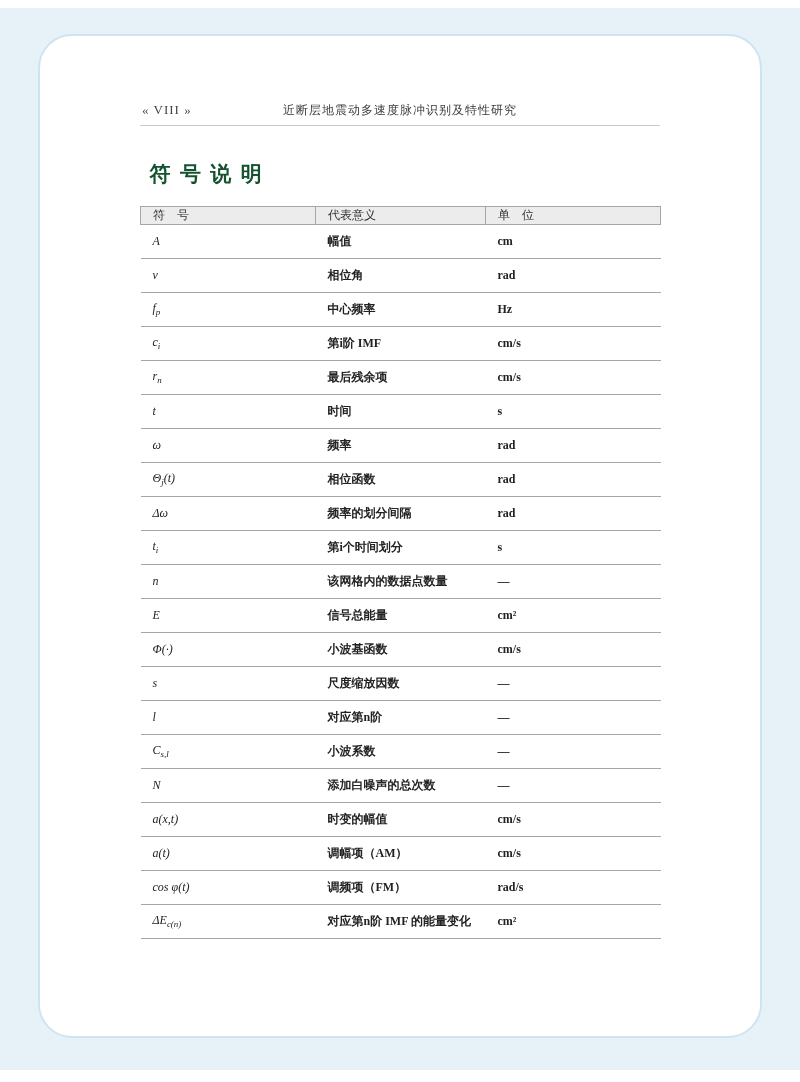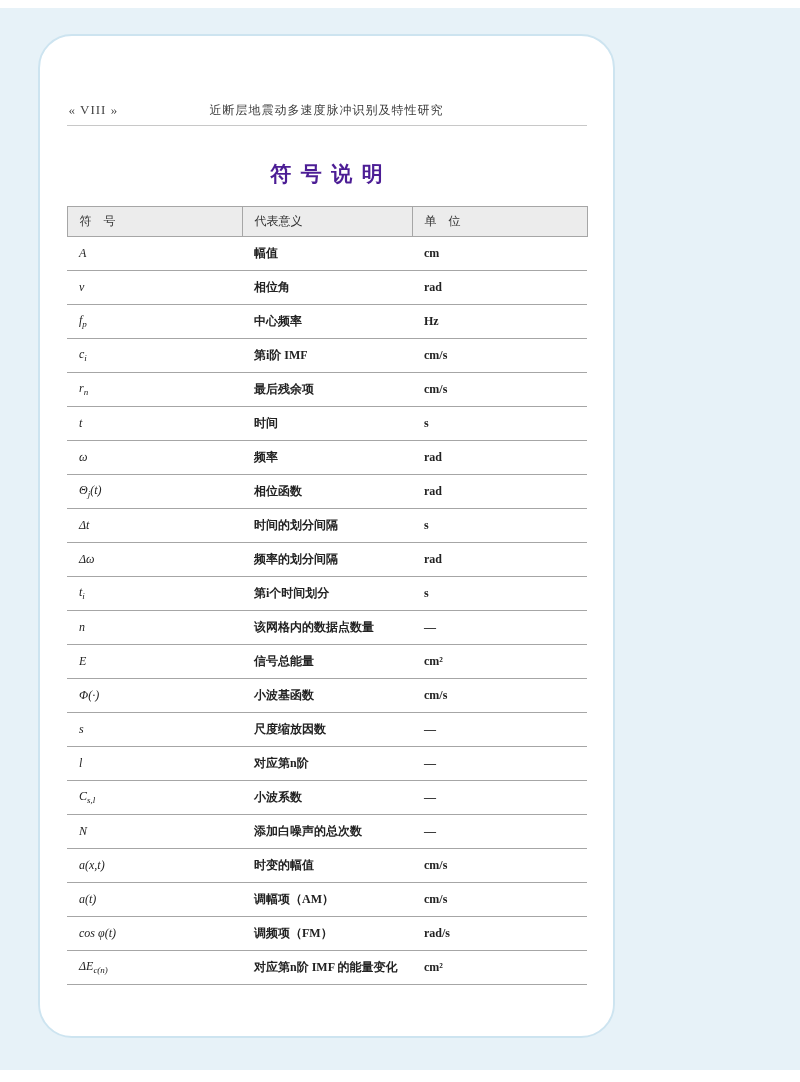--- a/index.html
+++ b/index.html
@@ -12,21 +12,21 @@
   }
   .outer-bg {
     position: absolute;
     left: 0; top: 8px;
     width: 800px; height: 1062px;
     background: #e7f2f8;
   }
   .page-card {
     position: absolute;
     left: 38px; top: 34px;
-    width: 577px; height: 1004px;
+    width: 724px; height: 1004px;
     background: #ffffff;
     border: 2px solid #cde4f0;
     border-radius: 34px;
   }
   .content {
     width: 520px;
     margin: 0 auto;
     padding-top: 66px;
   }
   .running-head {
@@ -44,43 +44,42 @@
     font-size: 13px;
     letter-spacing: 1px;
     color: #444;
   }
   .rh-title {
     letter-spacing: 1px;
     text-align: right;
   }
   .section-title {
     margin-top: 34px;
-    text-align: center;
     font-size: 21px;
     font-weight: bold;
-    color: #4c1d95;
+    color: #14532d;
     letter-spacing: 0.45em;
     padding-left: 0.45em; 
   }
   table.symbols {
     width: 100%;
     margin-top: 18px;
     border-collapse: collapse;
     table-layout: fixed;
     font-size: 12px;
     color: #222;
   }
   col.c-sym { width: 175px; }
   col.c-meaning { width: 170px; }
   col.c-unit { width: 175px; }
   table.symbols thead th {
     background: #ececec;
     font-weight: normal;
     text-align: left;
-    padding: 6px 12px;
+    padding: 0 12px;
     border: 1px solid #a6a6a6;
     color: #333;
   }
   table.symbols tbody td {
     padding: 8px 12px;
     border-bottom: 1px solid #a6a6a6;
     vertical-align: middle;
   }
   td.sym {
     font-style: italic;
@@ -157,25 +156,20 @@
             <td class="sym">ω</td>
             <td class="meaning">频率</td>
             <td class="unit">rad</td>
           </tr>
           <tr>
             <td class="sym">Θ<sub>j</sub>(t)</td>
             <td class="meaning">相位函数</td>
             <td class="unit">rad</td>
           </tr>
           <tr>
-            <td class="sym">Δt</td>
-            <td class="meaning">时间的划分间隔</td>
-            <td class="unit">s</td>
-          </tr>
-          <tr>
             <td class="sym">Δω</td>
             <td class="meaning">频率的划分间隔</td>
             <td class="unit">rad</td>
           </tr>
           <tr>
             <td class="sym">t<sub>i</sub></td>
             <td class="meaning">第i个时间划分</td>
             <td class="unit">s</td>
           </tr>
           <tr>

